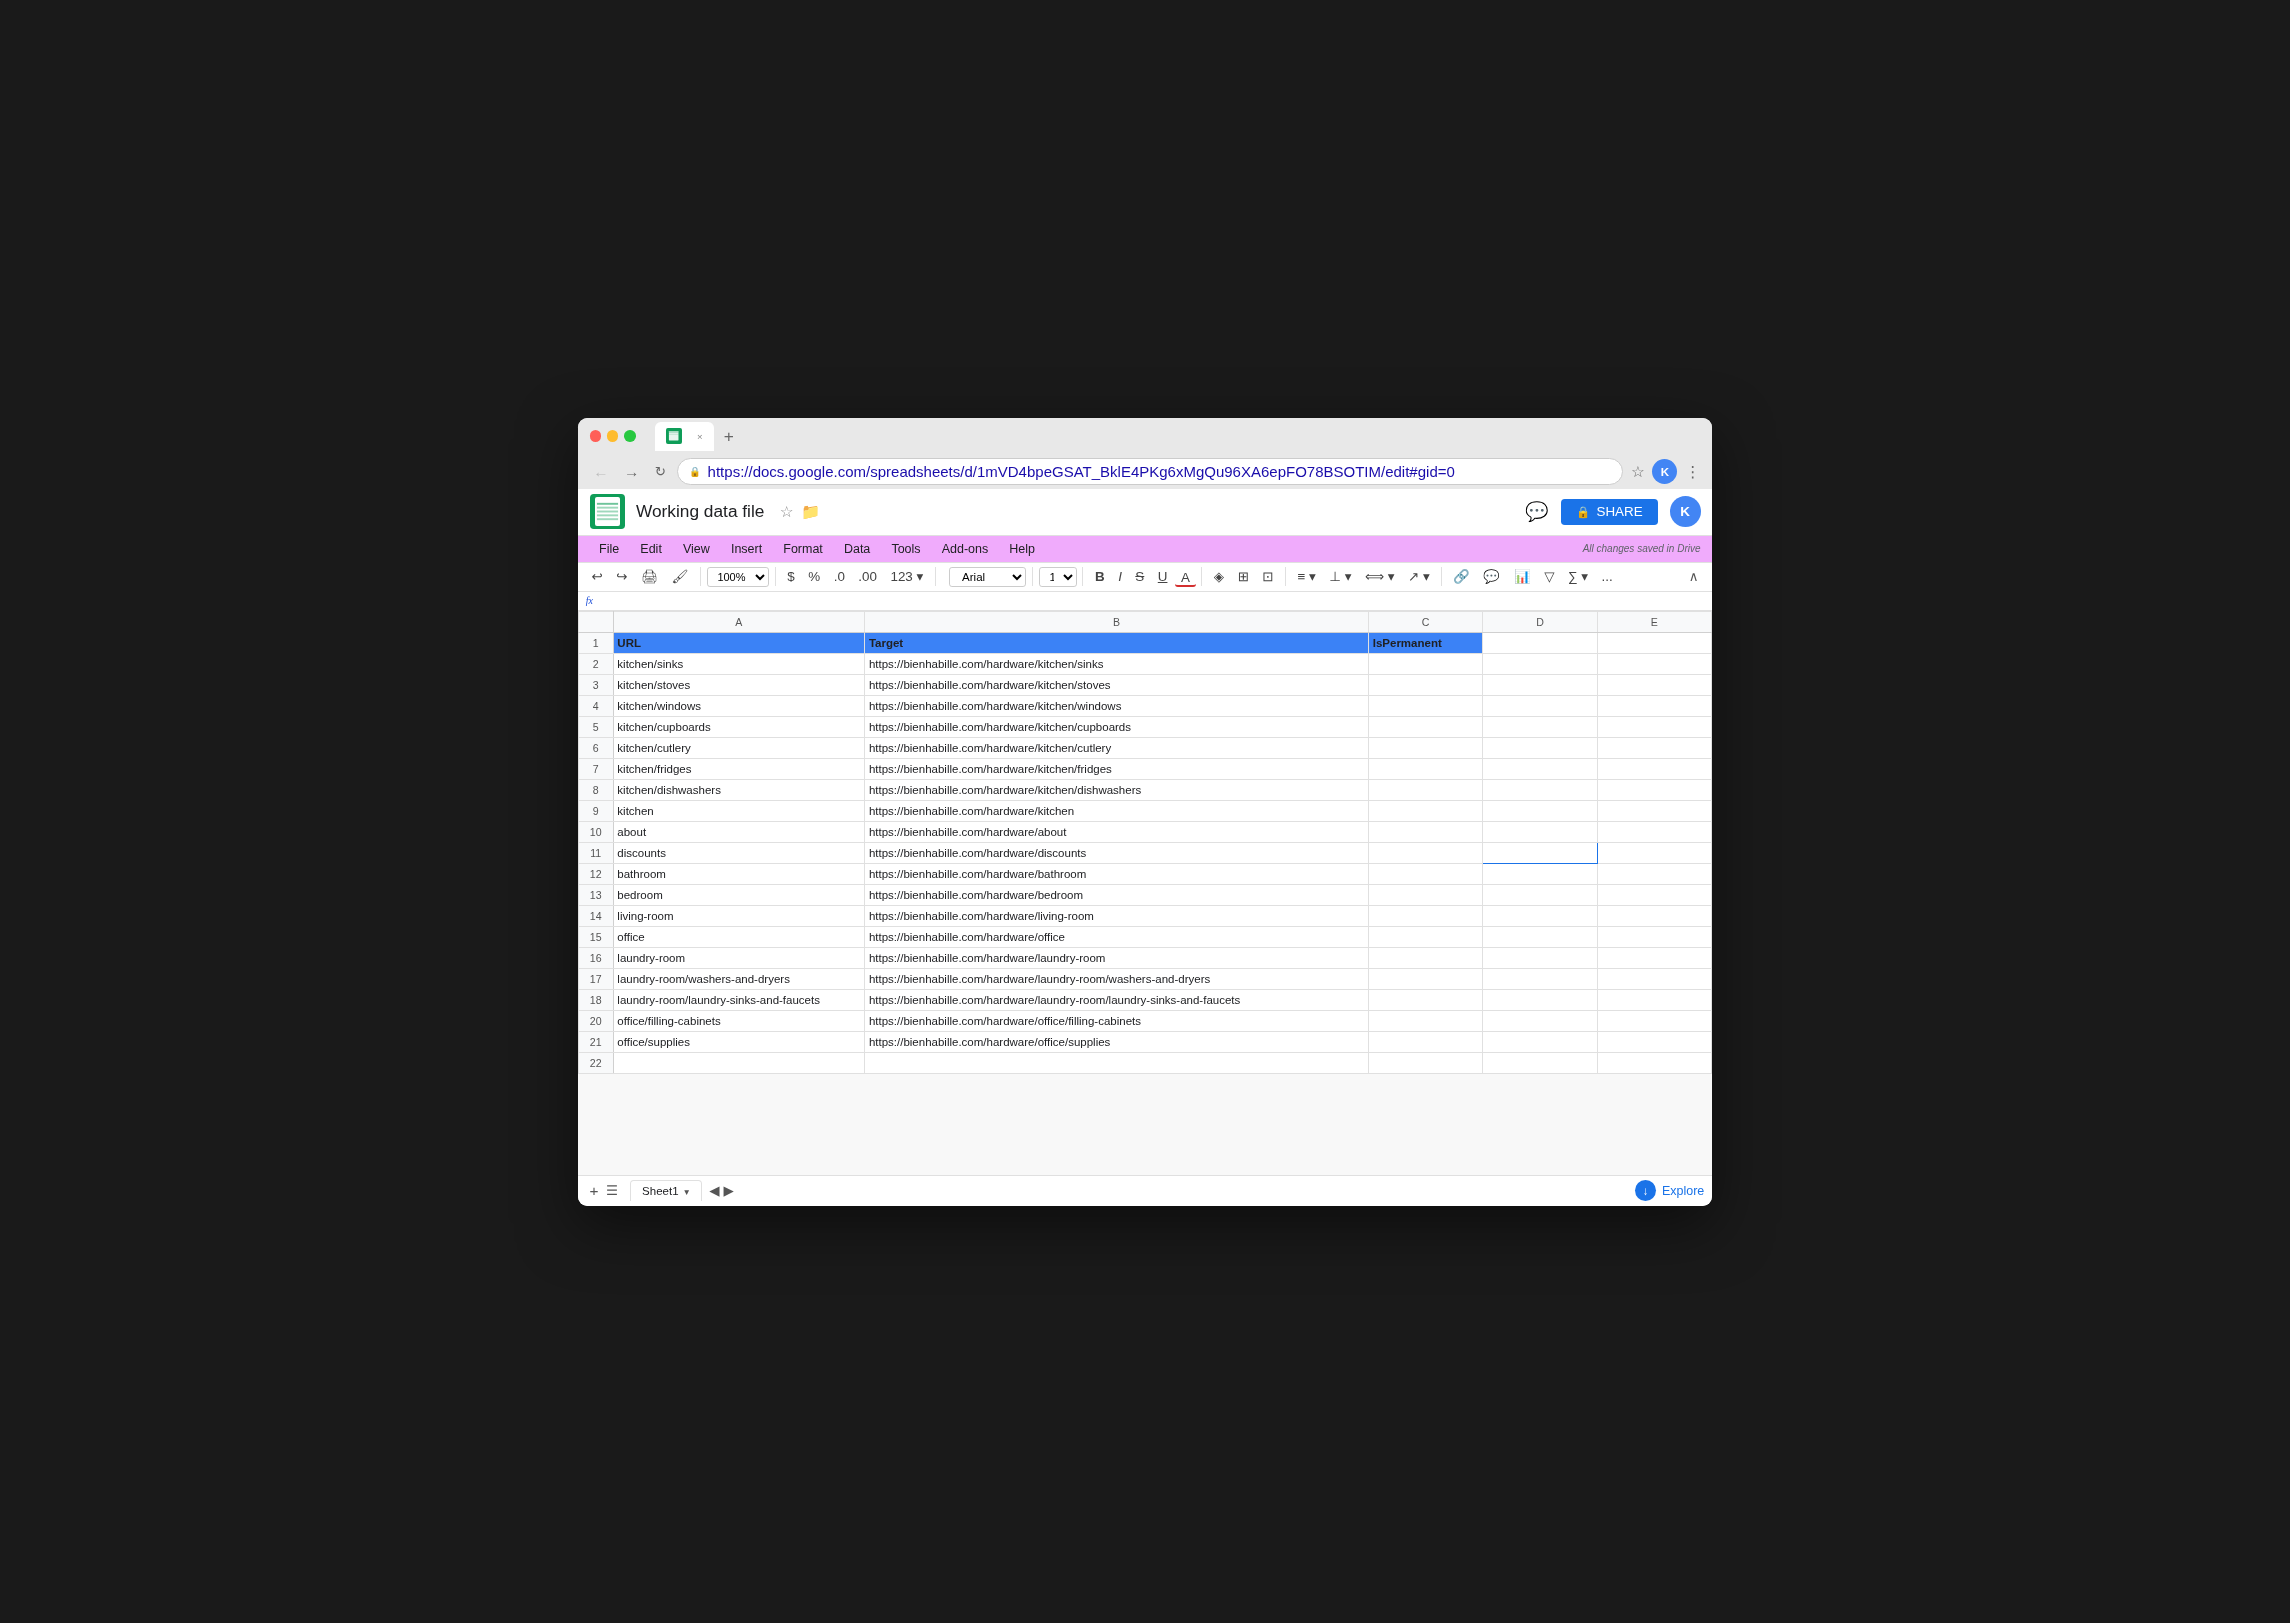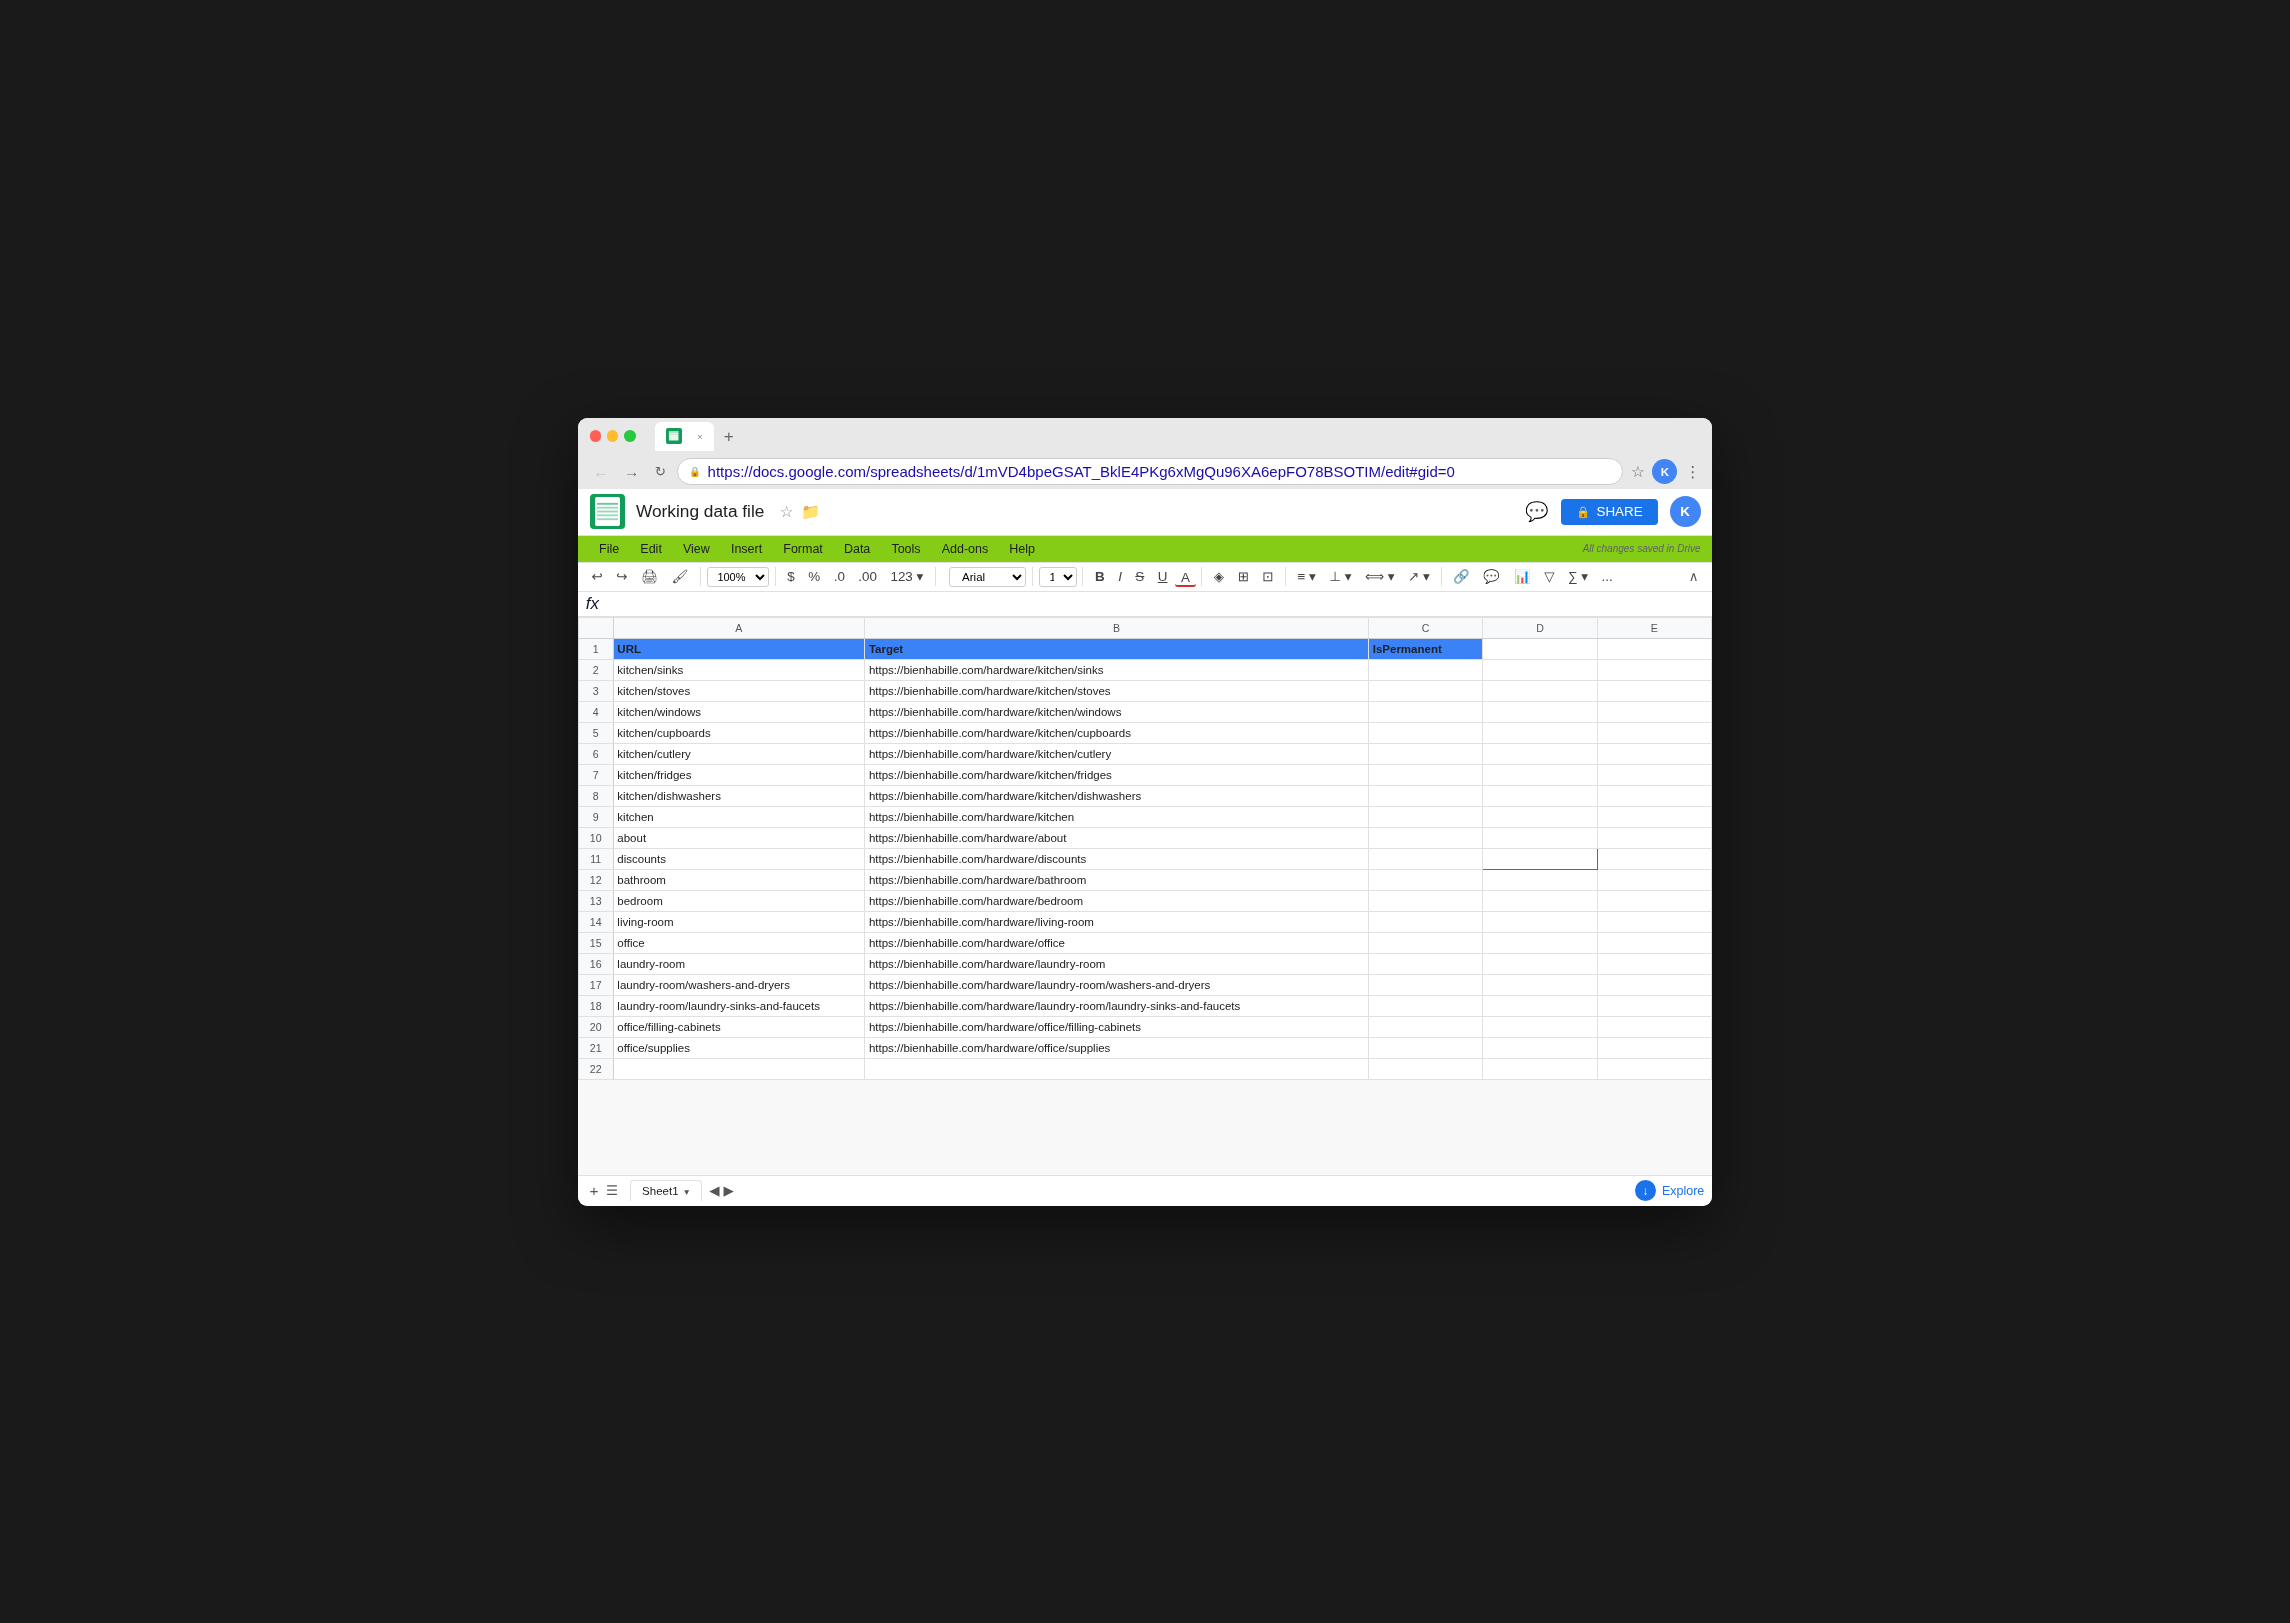--- a/index.html
+++ b/index.html
@@ -144,21 +144,21 @@
     }
     .lock-share { font-size: 11.5px; }
     .avatar-lg {
       width: 31px; height: 31px; border-radius: 50%;
       background: #4285f4; color: white;
       font-size: 13.4px; font-weight: bold;
       display: flex; align-items: center; justify-content: center;
     }
     
     .menu-bar {
-      background: #84cc16;
+      background: #f0abfc;
       display: flex;
       align-items: center;
       gap: 1.9px;
       padding: 1.9px 11.5px;
       border-bottom: 1px solid #e0e0e0;
       flex-shrink: 0;
     }
     .menu-item {
       padding: 3.8px 9.6px;
       font-size: 12.5px;
@@ -227,21 +227,21 @@
     
     .formula-bar {
       background: #fff;
       display: flex;
       align-items: center;
       padding: 1.9px 7.7px;
       border-bottom: 1px solid #e0e0e0;
       flex-shrink: 0;
       gap: 7.7px;
     }
-    .fx-label { font-size: 17px; color: #0f172a; font-style: italic; }
+    .fx-label { font-size: 10px; color: #1d4ed8; font-style: italic; font-family: Liberation Serif, serif; }
     .formula-input {
       flex: 1;
       border: none;
       outline: none;
       font-size: 12.5px;
       color: #202124;
     }
     
     .spreadsheet-area {
       flex: 1;

